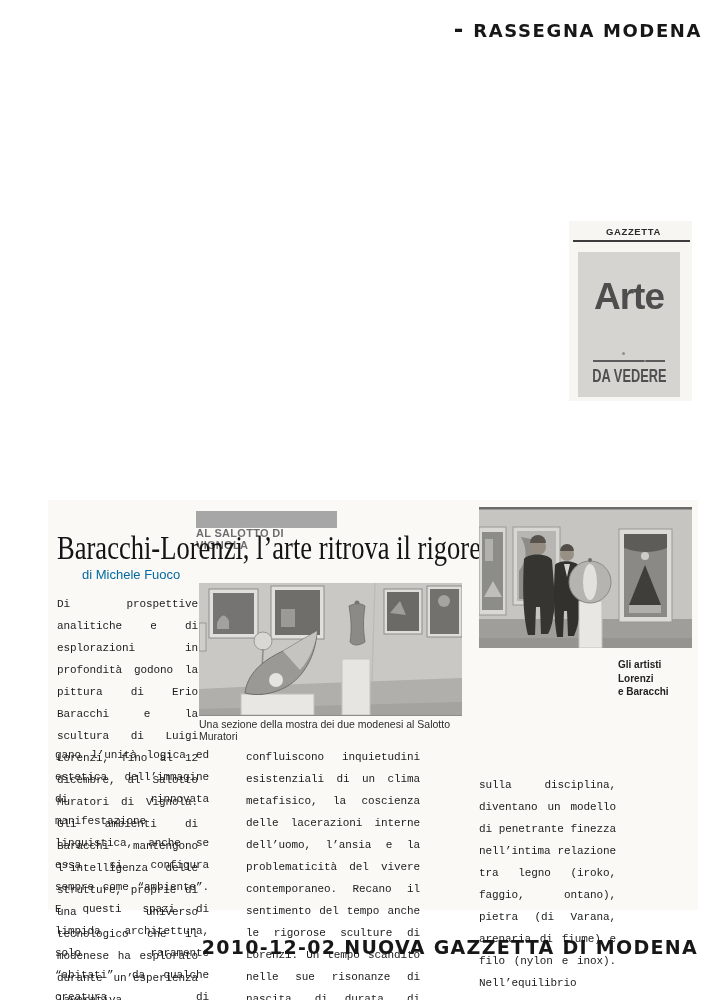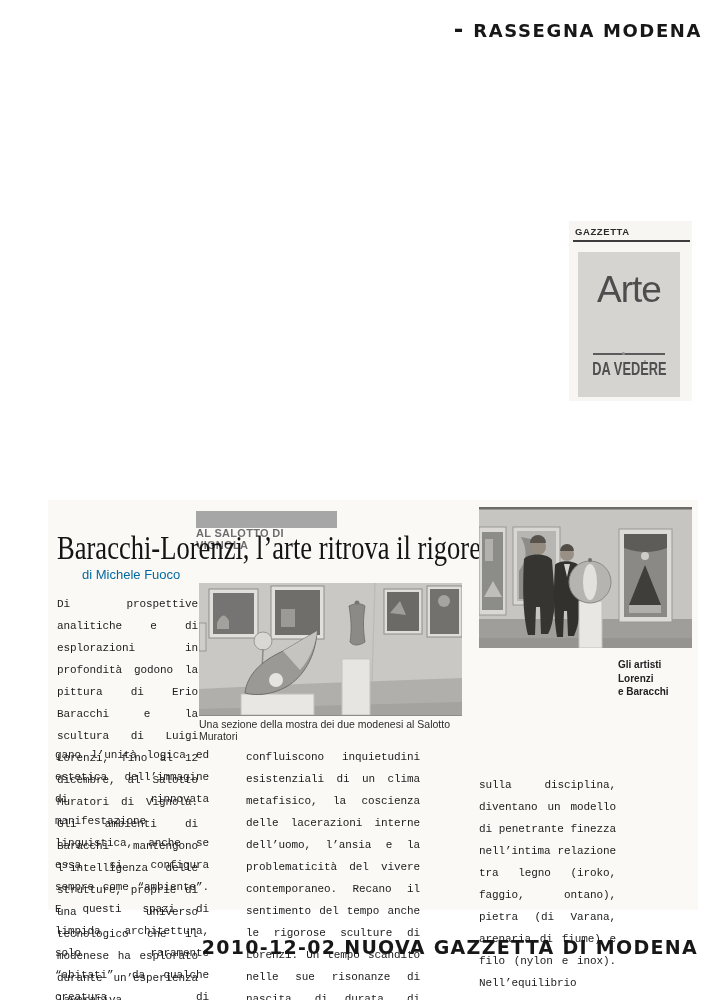--- a/index.html
+++ b/index.html
@@ -9,25 +9,25 @@
   
   .techno{font-family:"DejaVu Sans",sans-serif;font-weight:bold;color:#171717;white-space:nowrap;}
   #header{position:absolute;top:16px;right:22px;display:flex;align-items:baseline;gap:10px;}
   #header .artist{font-size:23px;letter-spacing:2.2px;}
   #header .sep{font-size:23px;}
   #header .section{font-size:18px;letter-spacing:1.6px;}
   #footer{position:absolute;top:936px;right:26px;font-size:19px;letter-spacing:1.3px;}
 
   
   #clip{position:absolute;left:569px;top:221px;width:123px;height:180px;background:#f7f6f3;}
-  #clip .paper-name{font-size:9.5px;letter-spacing:.6px;color:#2b2b2b;padding:5px 0 3px 6px;font-weight:bold;font-family:"Liberation Sans",sans-serif;}
+  #clip .paper-name{font-size:9.5px;letter-spacing:.6px;color:#2b2b2b;padding:5px 0 3px 6px;font-weight:bold;font-family:"Liberation Sans",sans-serif;text-align:center;}
   #clip .rule{height:0;border-top:2px solid #3c3c3c;margin:0 2px 0 4px;}
   #clip .arte-box{position:absolute;left:9px;top:31px;width:102px;height:145px;background:#d5d4d1;
                   display:flex;flex-direction:column;align-items:center;}
-  #clip .arte{font-size:37px;font-weight:normal;color:#4d4d4d;margin-top:17px;letter-spacing:-1px;
+  #clip .arte{font-size:37px;font-weight:bold;color:#4d4d4d;margin-top:24px;letter-spacing:-1px;
               font-family:"Liberation Sans",sans-serif;}
   .speck{position:absolute;background:#8f8f8d;border-radius:50%;}
   #clip .divider{width:72px;border-top:2px solid #5b5b5b;margin-top:42px;}
   #clip .da-vedere{font-size:16px;font-weight:bold;color:#4f4f4f;margin-top:4px;
                    display:inline-block;transform:scale(0.8,1.15);transform-origin:center top;
                    letter-spacing:0;font-family:"Liberation Sans",sans-serif;}
 
   
   #article-bg{position:absolute;left:48px;top:500px;width:650px;height:410px;background:#faf9f6;}
   #kicker{position:absolute;left:196px;top:511px;width:141px;height:17px;background:#a6a6a6;

